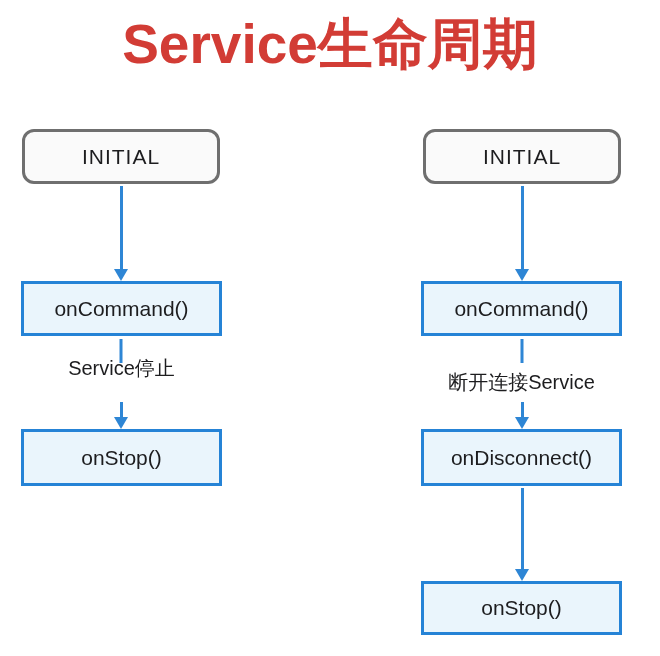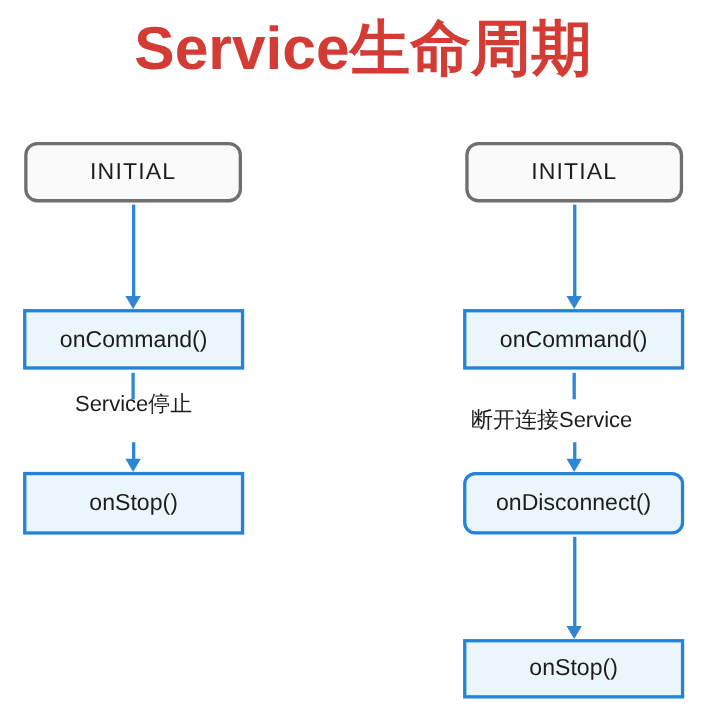--- a/index.html
+++ b/index.html
@@ -100,28 +100,28 @@
 
   <div class="arrow" style="left:522px;top:186px;height:95px;">
       <i class="shaft"></i>
       <i class="head"></i>
     </div>
 
   <div class="node" style="left:421px;top:281px;width:201px;height:55px;">onCommand()</div>
 
   <div class="seg" style="left:522px;top:339px;height:24px;"></div>
 
-  <div class="edge-label" style="left:381px;top:369px;width:241px;">断开连接Service</div>
+  <div class="edge-label" style="left:401px;top:369px;width:241px;">断开连接Service</div>
 
   <div class="arrow" style="left:522px;top:402px;height:27px;">
       <i class="shaft"></i>
       <i class="head"></i>
     </div>
 
-  <div class="node" style="left:421px;top:429px;width:201px;height:57px;border-radius:11px;">onDisconnect()</div>
+  <div class="node" style="left:421px;top:429px;width:201px;height:57px;">onDisconnect()</div>
 
   <div class="arrow" style="left:522px;top:488px;height:93px;">
       <i class="shaft"></i>
       <i class="head"></i>
     </div>
 
   <div class="node" style="left:421px;top:581px;width:201px;height:54px;">onStop()</div>
 
 </div>
 

